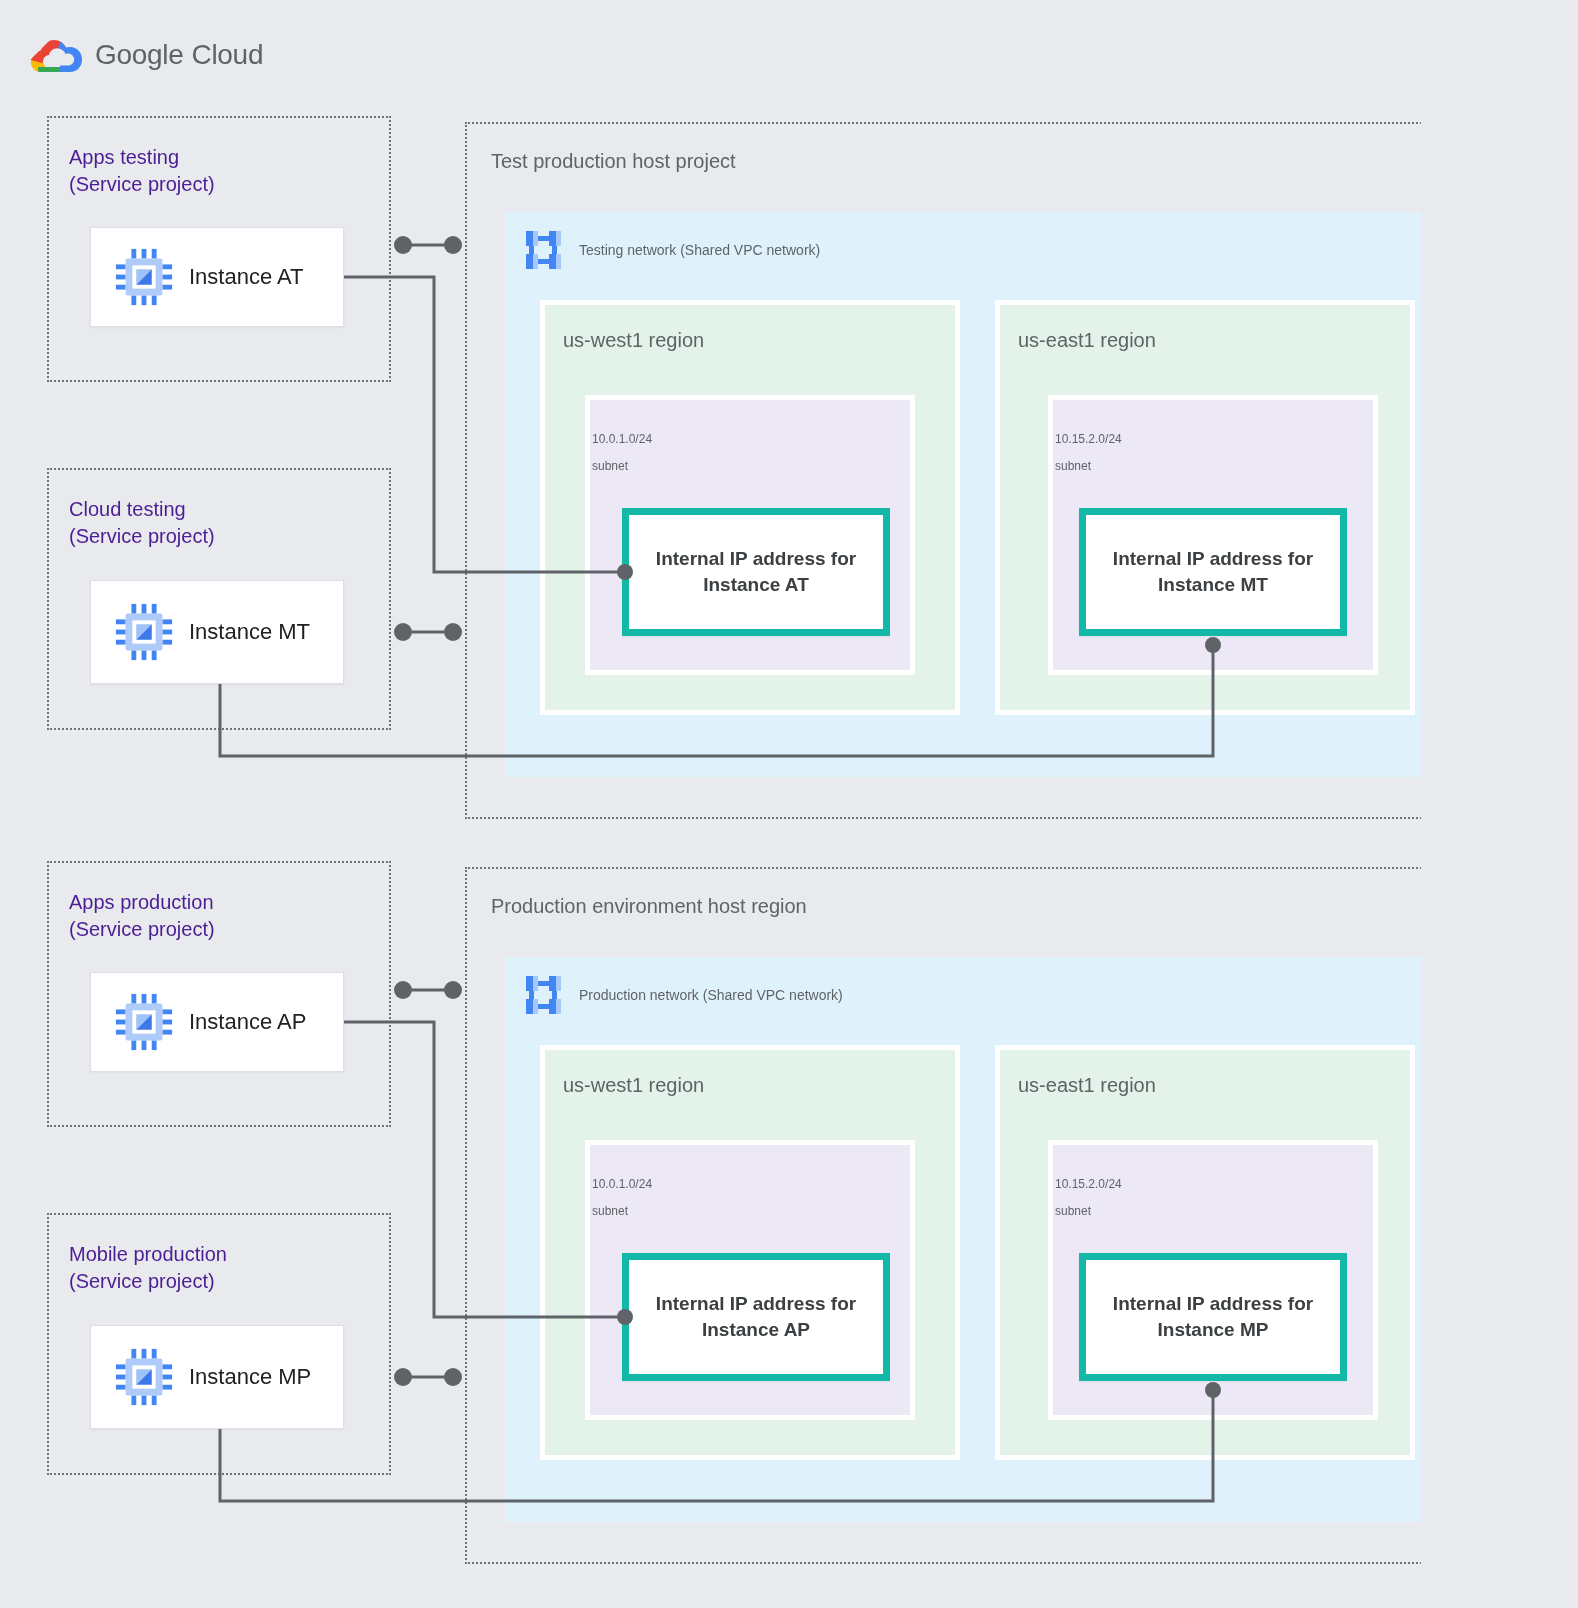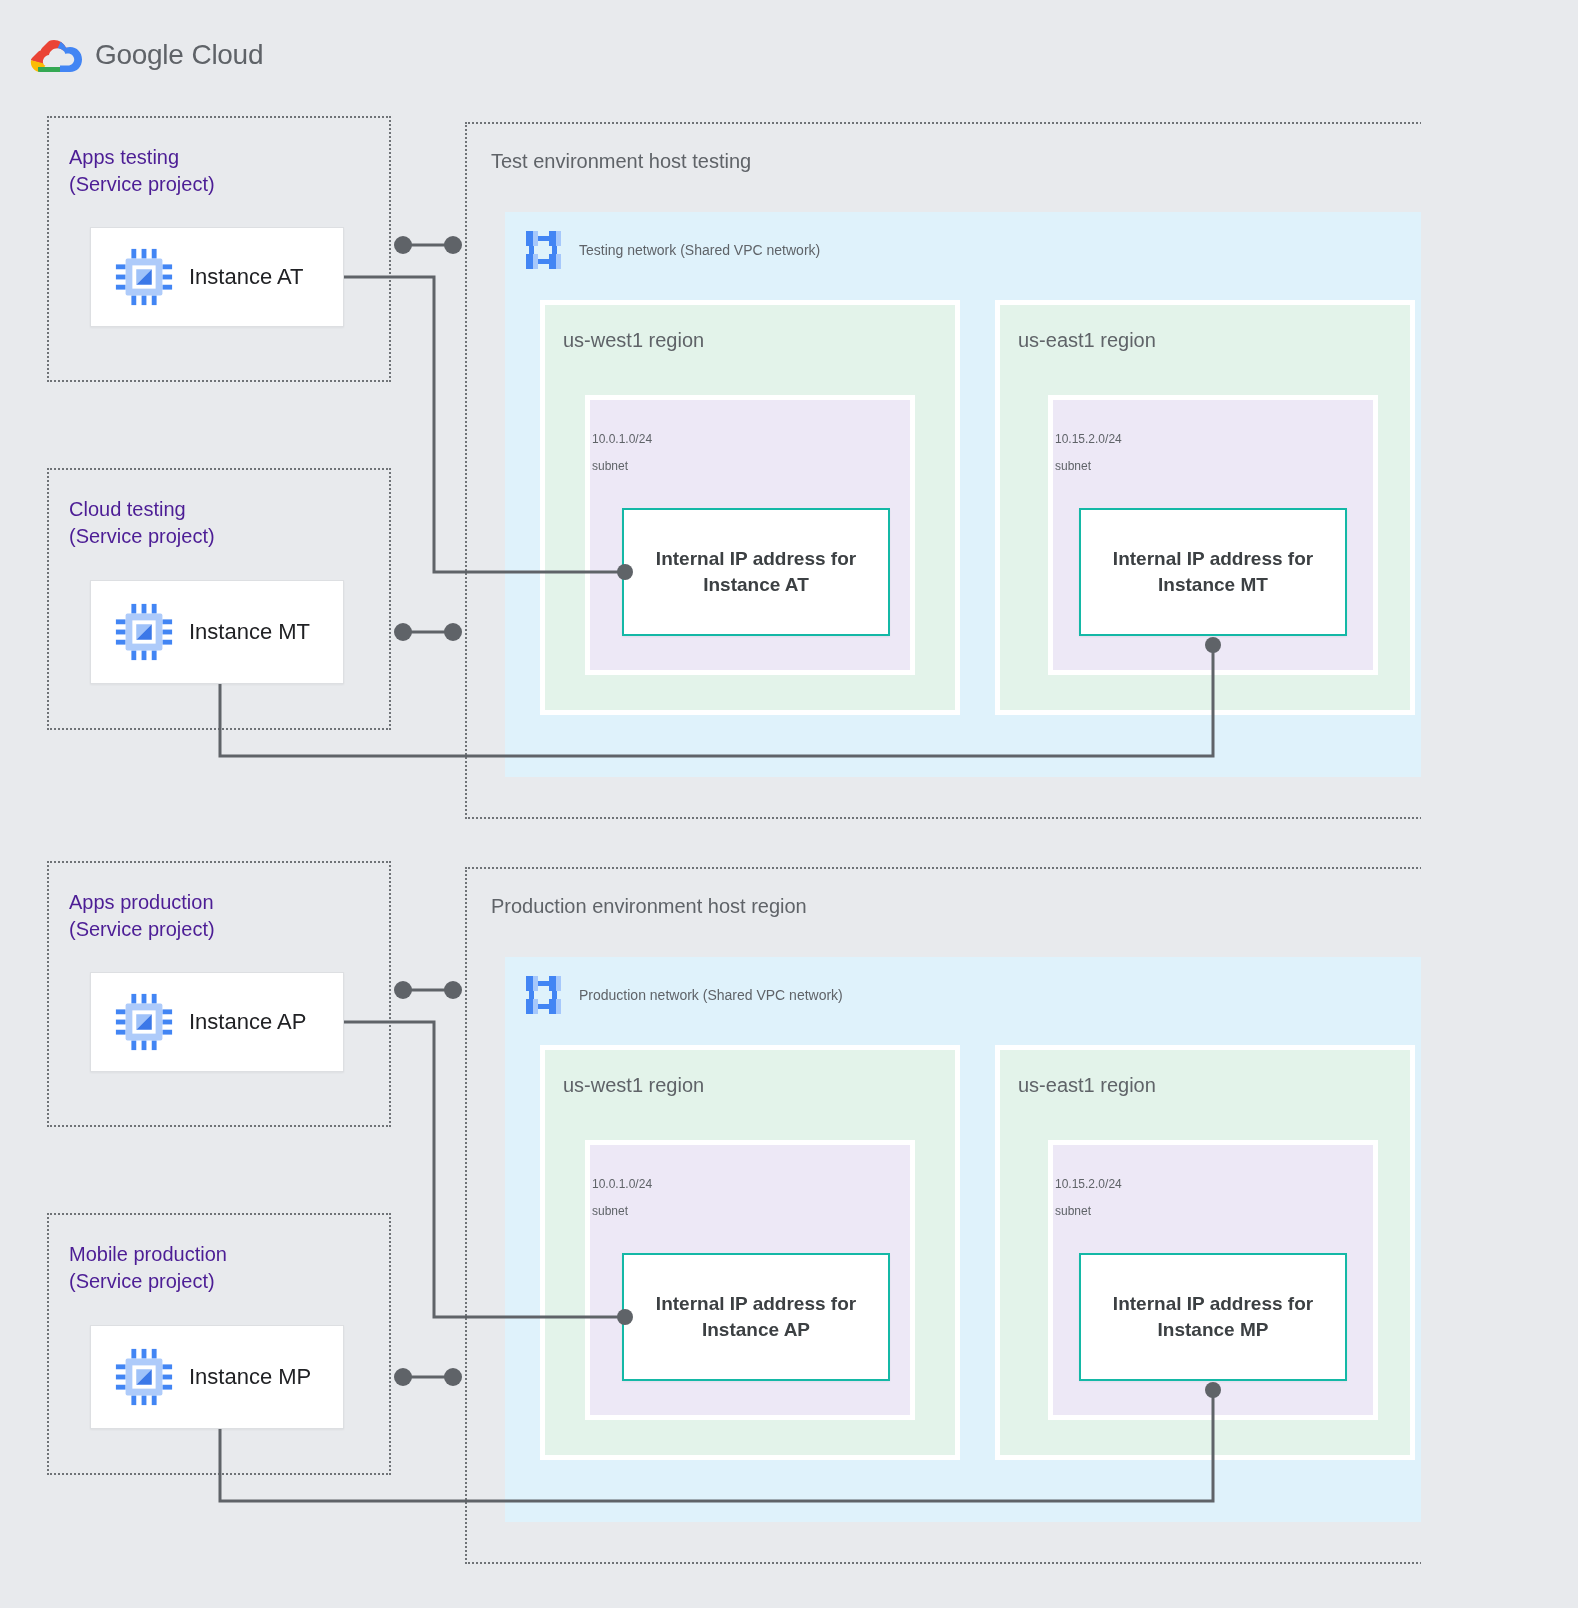--- a/index.html
+++ b/index.html
@@ -47,21 +47,21 @@
   #region-prod-west {left:540px;top:1045px;}
   #region-prod-east {left:995px;top:1045px;}
 
   .subnet{position:absolute;width:330px;height:280px;background:#EDE8F6;border:5px solid #fff;box-sizing:border-box;}
   .subnet-label{position:absolute;left:2px;top:26px;font-size:12px;line-height:27px;color:#5F6368;}
   #subnet-test-west {left:585px;top:395px;}
   #subnet-test-east {left:1048px;top:395px;}
   #subnet-prod-west {left:585px;top:1140px;}
   #subnet-prod-east {left:1048px;top:1140px;}
 
-  .ipbox{position:absolute;width:268px;height:128px;background:#fff;border:2px solid #14b8a6;
+  .ipbox{position:absolute;width:268px;height:128px;background:#fff;border:7px solid #14b8a6;
          box-shadow:0 1px 2px rgba(0,0,0,.05);box-sizing:border-box;
          display:flex;flex-direction:column;justify-content:center;align-items:center;}
   .ipbox div{font-size:19px;line-height:26px;font-weight:bold;color:#3C4043;text-align:center;}
   #ip-test-west {left:622px;top:508px;}
   #ip-test-east {left:1079px;top:508px;}
   #ip-prod-west {left:622px;top:1253px;}
   #ip-prod-east {left:1079px;top:1253px;}
 
   
   #wires{position:absolute;left:0;top:0;width:1578px;height:1608px;pointer-events:none;}
@@ -101,21 +101,21 @@
   </div>
 
   <div class="dotted" id="svc-mobile-testing">
     <div class="svc-label">
       <div>Cloud testing</div>
       <div>(Service project)</div>
     </div>
   </div>
 
   <div class="dotted" id="host-test">
-    <div class="host-label">Test environment host testing</div>
+    <div class="host-label">Test production host project</div>
   </div>
 
   <div class="net" id="net-test">
     <div class="net-head">
       <svg class="icon" width="40" height="40" viewBox="0 0 40 40">
         <rect x="12" y="6" width="16" height="5" fill="#4285F4"></rect>
         <rect x="12" y="29" width="16" height="5" fill="#4285F4"></rect>
         <rect x="6" y="12" width="5" height="16" fill="#4285F4"></rect>
         <rect x="29" y="12" width="5" height="16" fill="#4285F4"></rect>
         <g>

